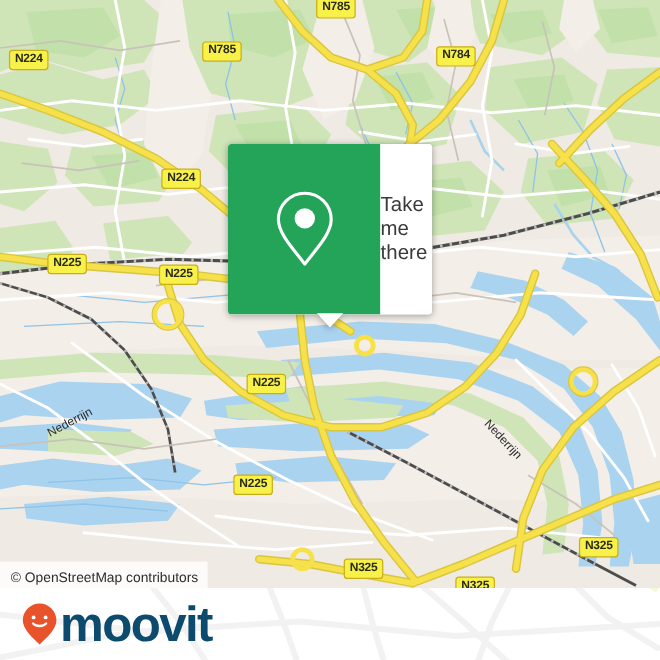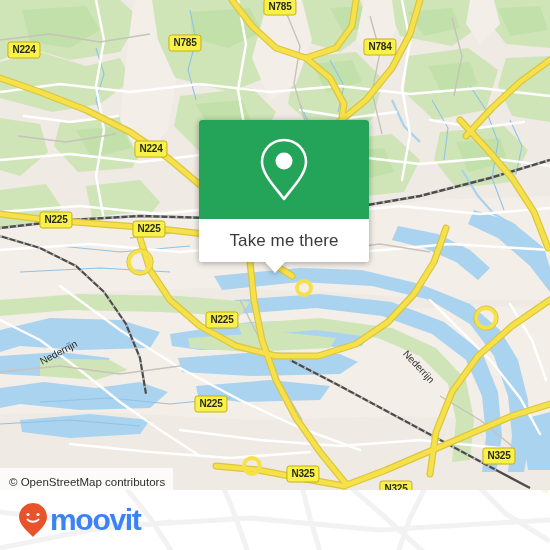--- a/index.html
+++ b/index.html
@@ -75,23 +75,22 @@
     border-radius: 3px;
     overflow: visible;
     filter: drop-shadow(0 1px 3px rgba(0,0,0,0.35));
   }
   .poi-card-inner {
     width: 100%;
     height: 100%;
     border-radius: 3px;
     overflow: hidden;
     display: flex;
-    flex-direction: column;
+    flex-direction: row;
     background: #ffffff;
-    margin-left: 9px;
   }
   .poi-card-top {
     flex: 1 1 auto;
     background: #23a458;
     display: flex;
     align-items: center;
     justify-content: center;
   }
   .poi-card-bottom {
     flex: 0 0 43px;
@@ -167,22 +166,22 @@
     font-family: "Liberation Sans", sans-serif;
     letter-spacing: 0.1px;
     white-space: nowrap;
   }
   .brand {
     display: flex;
     align-items: center;
     gap: 2px;
   }
   .brand-word {
-    color: #3b82f6;
-    font-size: 30px;
+    color: #0c4a6e;
+    font-size: 41px;
     font-weight: bold;
     letter-spacing: -1.3px;
     font-family: "Liberation Sans", sans-serif;
     line-height: 1;
   }
 </style>
 </head>
 <body>
 
 <div id="app">

